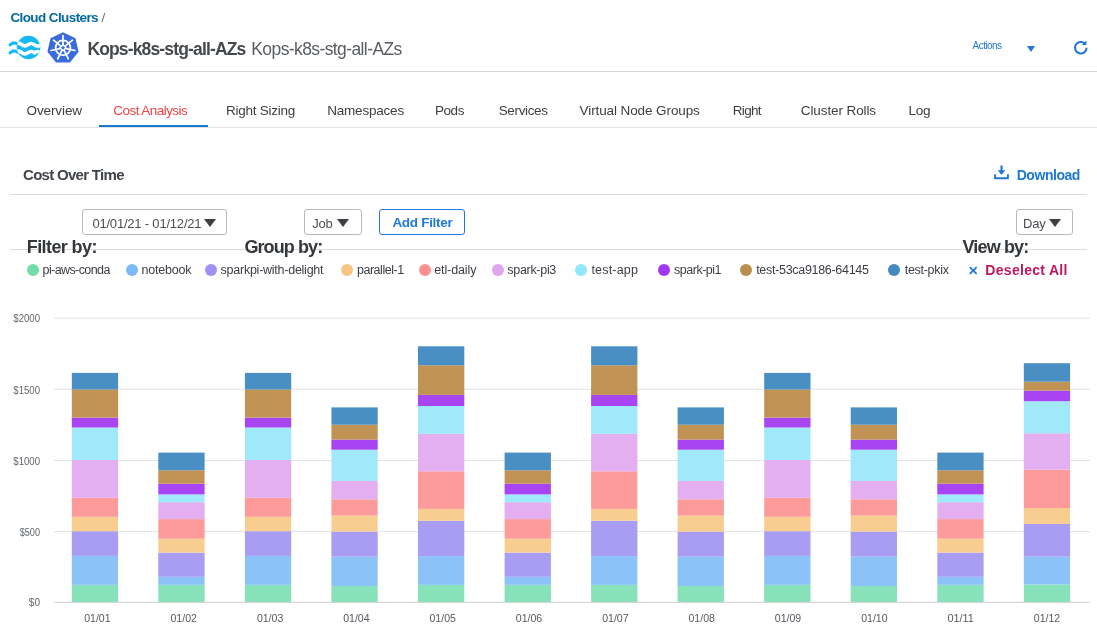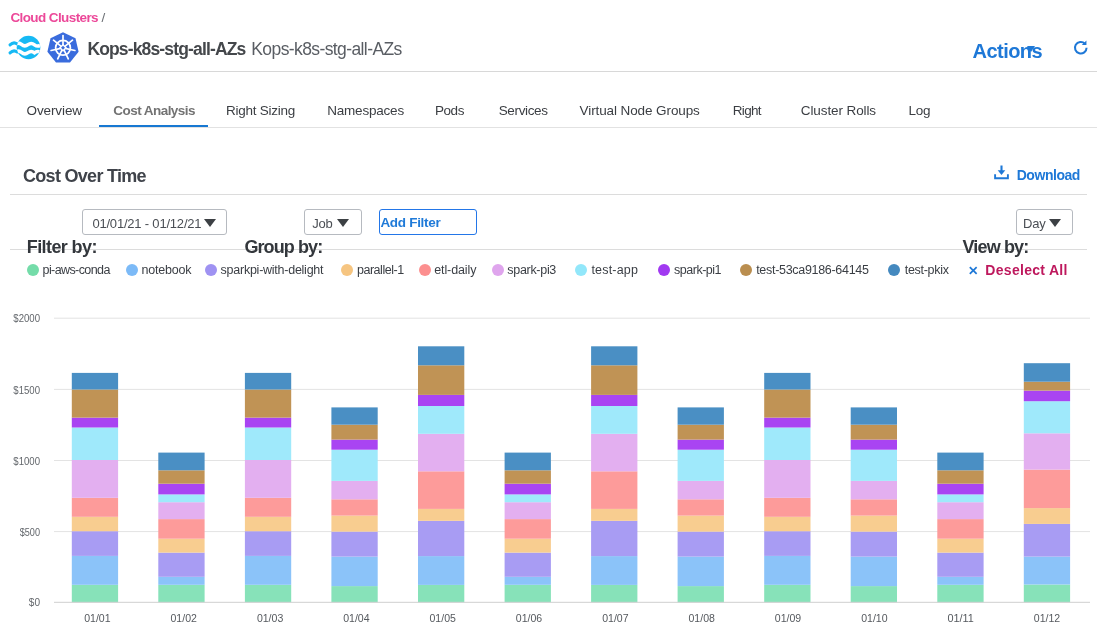--- a/index.html
+++ b/index.html
@@ -1,26 +1,26 @@
 <!DOCTYPE html>
 <html><head><meta charset="utf-8"><style>
 * { margin:0; padding:0; box-sizing:border-box; }
 html,body { width:1097px; height:634px; background:#fff; font-family:"Liberation Sans",sans-serif; position:relative; overflow:hidden; }
 .abs { position:absolute; }
 .ldot { position:absolute; top:263.9px; width:12px; height:12px; border-radius:50%; }
 .ltxt { position:absolute; top:263px; font-size:12.5px; color:#3a3e44; }
 .tab { position:absolute; top:103px; font-size:13.5px; color:#3b3e43; }
-.tab.active { color:#737373; font-weight:bold; }
+.tab.active { color:#ef4444; font-weight:normal; }
 .fl { position:absolute; font-size:18px; font-weight:bold; color:#33373c;margin-top:21px; }
 .selbox { position:absolute; border:1px solid #b6bac0; border-radius:3px; background:#fff; }
 .seltxt { position:absolute; font-size:13px; color:#4a4e54; letter-spacing:-0.2px; }
 .caret { position:absolute; width:0; height:0; border-left:6px solid transparent; border-right:6px solid transparent; border-top:8px solid #3c4044; }
 </style></head>
 <body>
-<div class="abs" style="left:10.4px;top:10px;font-size:13.5px;font-weight:bold;letter-spacing:-0.6px;color:#ec4899">Cloud Clusters</div>
+<div class="abs" style="left:10.4px;top:10px;font-size:13.5px;font-weight:bold;letter-spacing:-0.6px;color:#0369a1">Cloud Clusters</div>
 <div class="abs" style="left:101.5px;top:10px;font-size:13.5px;color:#6a6e73">/</div>
 
 <svg class="abs" style="left:6px;top:29px" width="38" height="38" viewBox="0 0 38 38">
   <defs>
       <clipPath id="oc">
         <circle cx="22.5" cy="18.5" r="11.6"></circle>
       </clipPath>
     </defs>
   <g fill="none" stroke="#16B9F4" stroke-width="3.0" stroke-linecap="round">
     <path d="M4.0 15.9 q3.6 -3.6 7.2 -0.9"></path>
@@ -46,42 +46,42 @@
       <line x1="18" y1="17.8" x2="6.1" y2="20.5"></line>
       <line x1="18" y1="17.8" x2="8.5" y2="10.2"></line>
     </g>
   </g>
   <rect x="15.9" y="15.7" width="4.2" height="4.2" fill="#3A6CDD" stroke="#fff" stroke-width="1.4" transform="rotate(45 18 17.8)"></rect>
 </svg>
 
 <div class="abs" style="left:87.4px;top:38.5px;font-size:17.5px;letter-spacing:-0.85px;color:#44474b;font-weight:bold">Kops-k8s-stg-all-AZs</div>
 <div class="abs" style="left:251.3px;top:38.5px;font-size:17.5px;letter-spacing:-0.6px;color:#595d63">Kops-k8s-stg-all-AZs</div>
 
-<div class="abs" style="left:972.6px;top:40px;font-size:20px;font-weight:bold;letter-spacing:-0.55px;color:#1e78d7">Actions</div>
+<div class="abs" style="left:972.6px;top:40px;font-size:10px;font-weight:normal;letter-spacing:-0.55px;color:#1e78d7">Actions</div>
 <div class="caret" style="left:1027px;top:45.5px;border-top-color:#1e78d7;border-left-width:4.6px;border-right-width:4.6px;border-top-width:6.5px"></div>
 <svg class="abs" style="left:1072.6px;top:40.2px" width="15.5" height="15.5" viewBox="0 0 16 16" fill="none">
   <path d="M14 8 a6 6 0 1 1 -1.7 -4.2" stroke="#1e78d7" stroke-width="2.1"></path>
   <path d="M13.9 0.4 v4.8 h-4.8z" fill="#1e78d7"></path>
 </svg>
 
 <div class="abs" style="left:0;top:70.5px;width:1097px;height:1px;background:#d8d8d8"></div>
 <div class="tab" style="left:26.5px;letter-spacing:-0.1px">Overview</div>
 <div class="tab active" style="left:113.3px;letter-spacing:-0.55px">Cost Analysis</div>
 <div class="tab" style="left:226.1px;letter-spacing:-0.25px">Right Sizing</div>
 <div class="tab" style="left:327.2px;letter-spacing:-0.2px">Namespaces</div>
 <div class="tab" style="left:434.9px;letter-spacing:-0.4px">Pods</div>
 <div class="tab" style="left:498.7px;letter-spacing:-0.35px">Services</div>
 <div class="tab" style="left:579.6px;letter-spacing:-0.1px">Virtual Node Groups</div>
 <div class="tab" style="left:732.8px;letter-spacing:-0.7px">Right</div>
 <div class="tab" style="left:800.8px;letter-spacing:-0.1px">Cluster Rolls</div>
 <div class="tab" style="left:908.5px;letter-spacing:-0.2px">Log</div>
 <div style="position:absolute;left:98.5px;top:125px;width:109.3px;height:2.5px;background:#1778d2"></div>
 <div class="abs" style="left:0;top:127px;width:1097px;height:1px;background:#e2e2e2"></div>
 
-<div class="abs" style="left:23px;top:166px;font-size:18px;font-weight:bold;letter-spacing:-0.7px;color:#3f434a">Cost Over Time</div>
+<div class="abs" style="left:23px;top:166px;font-size:15px;font-weight:bold;letter-spacing:-0.7px;color:#3f434a">Cost Over Time</div>
 <svg class="abs" style="left:993.5px;top:165px" width="15" height="15" viewBox="0 0 15 15">
   <g stroke="#1e78d7" fill="none">
     <path d="M1.1 9.3 v4 h12.8 v-4" stroke-width="1.9"></path>
     <line x1="7.5" y1="0.5" x2="7.5" y2="6" stroke-width="2.1"></line>
   </g>
   <path d="M3.7 5.2 h7.6 l-3.8 4.9z" fill="#1e78d7"></path>
 </svg>
 <div class="abs" style="left:1016.7px;top:166.5px;font-size:14px;font-weight:bold;letter-spacing:-0.45px;color:#1e78d7">Download</div>
 
 <div class="abs" style="left:10px;top:194px;width:1077px;height:1px;background:#dcdcdc"></div>
@@ -90,21 +90,21 @@
 <div class="fl" style="left:26.8px;top:215.5px;letter-spacing:-0.6px">Filter by:</div>
 <div class="selbox" style="left:82.3px;top:209.4px;width:144.8px;height:25.6px"></div>
 <div class="seltxt" style="left:92.4px;top:216px">01/01/21 - 01/12/21</div>
 <div class="caret" style="left:203.9px;top:219px"></div>
 
 <div class="fl" style="left:244.4px;top:215.5px;letter-spacing:-0.9px">Group by:</div>
 <div class="selbox" style="left:303.9px;top:209.4px;width:58.6px;height:25.6px"></div>
 <div class="seltxt" style="left:312.2px;top:216px">Job</div>
 <div class="caret" style="left:337.4px;top:219px"></div>
 
-<div class="abs" style="left:379.4px;top:208.8px;width:98px;height:26.7px;border:1px solid #2376e8;border-radius:3px;line-height:25px;font-size:13.5px;font-weight:bold;letter-spacing:-0.3px;color:#1f7ad8">Add Filter</div>
+<div class="abs" style="left:379.4px;top:208.8px;width:86px;height:26.7px;border:1px solid #2376e8;border-radius:3px;text-align:center;line-height:25px;font-size:13.5px;font-weight:bold;letter-spacing:-0.3px;color:#1f7ad8">Add Filter</div>
 
 <div class="fl" style="left:962.5px;top:215.5px;letter-spacing:-0.85px">View by:</div>
 <div class="selbox" style="left:1015.5px;top:209.4px;width:57.5px;height:25.6px"></div>
 <div class="seltxt" style="left:1023px;top:216px">Day</div>
 <div class="caret" style="left:1048.7px;top:219px"></div>
 
 <div class="ldot" style="left:26.5px;background:#74DCA9"></div>
 <div class="ltxt" style="left:42.6px;letter-spacing:-0.6px">pi-aws-conda</div>
 <div class="ldot" style="left:125.5px;background:#7CBAF7"></div>
 <div class="ltxt" style="left:141.4px;letter-spacing:-0.2px">notebook</div>

